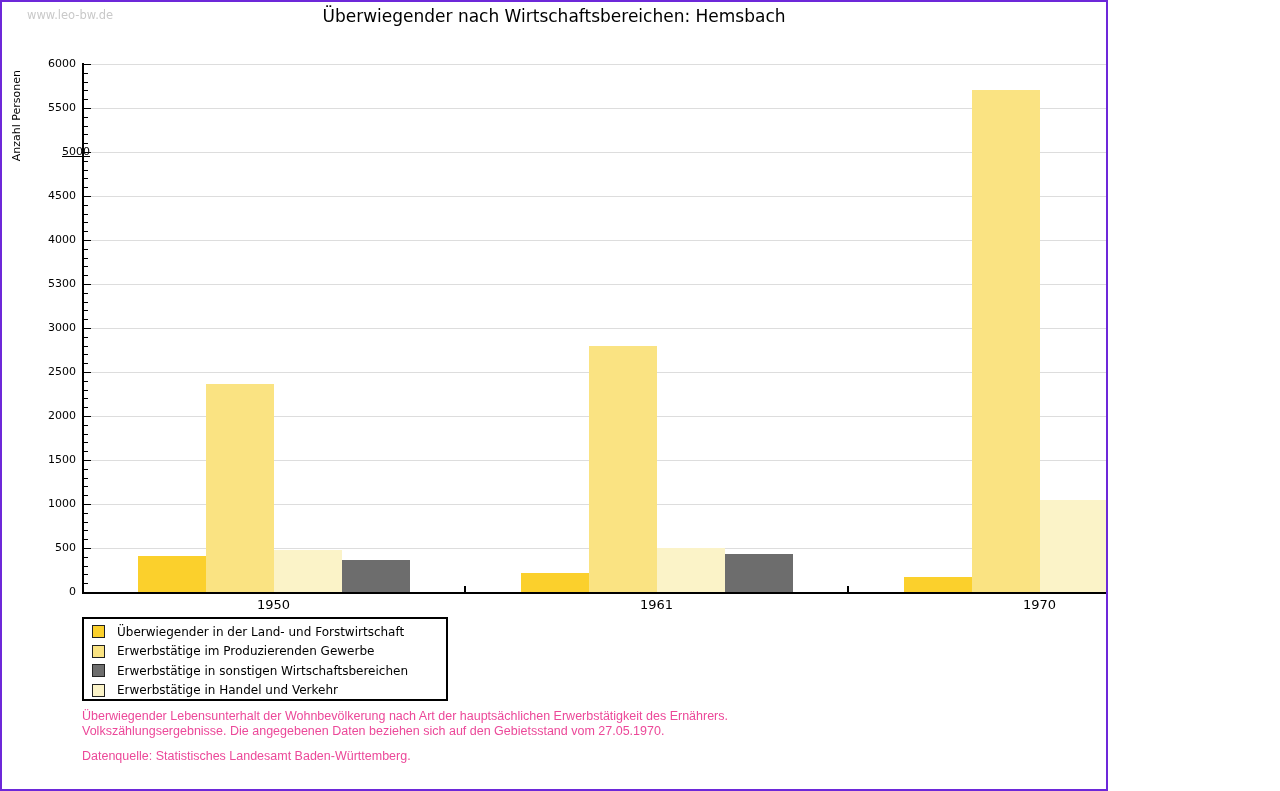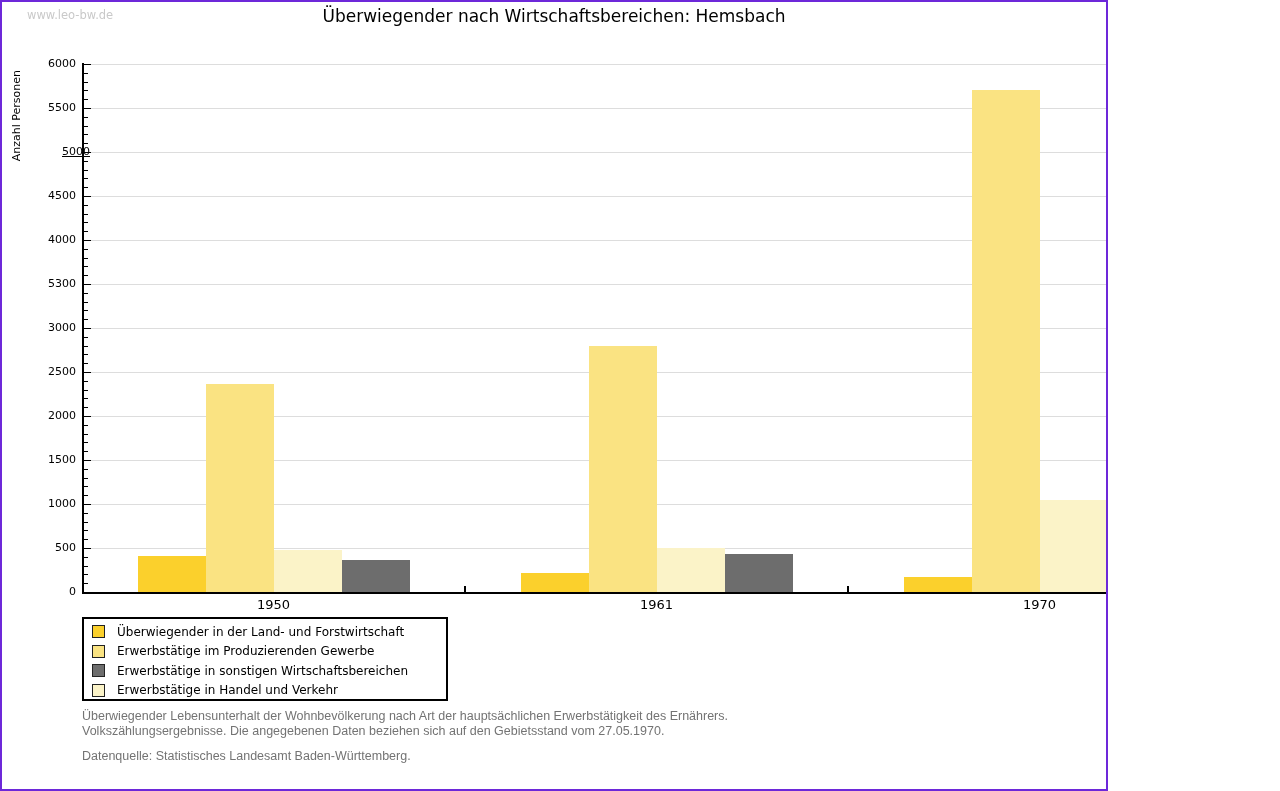--- a/index.html
+++ b/index.html
@@ -28,21 +28,21 @@
     box-sizing:border-box; border:2px solid #000; background:#fff;
     padding-top:3px;
   }
   .legend-row { display:flex; align-items:center; height:19.5px; padding-left:8px; }
   .legend-swatch {
     width:11px; height:11px; border:1px solid #222;
     margin-right:12px; flex:0 0 auto;
   }
   .legend-label { font-size:12px; color:#000; white-space:nowrap; }
   #footnotes { left:80px; top:707px; font-family:"Liberation Sans", sans-serif;
-    font-size:12.5px; color:#737373; line-height:14.5px; }
+    font-size:12.5px; color:#ec4899; line-height:14.5px; }
   .source-gap { height:11px; }
 </style>
 </head>
 <body>
 
 <div id="canvas">
   <div id="watermark" class="abs">www.leo-bw.de</div>
   <div id="chart-title" class="abs">Überwiegender nach Wirtschaftsbereichen: Hemsbach</div>
   <div id="y-axis-title" class="abs">Anzahl Personen</div>
 

